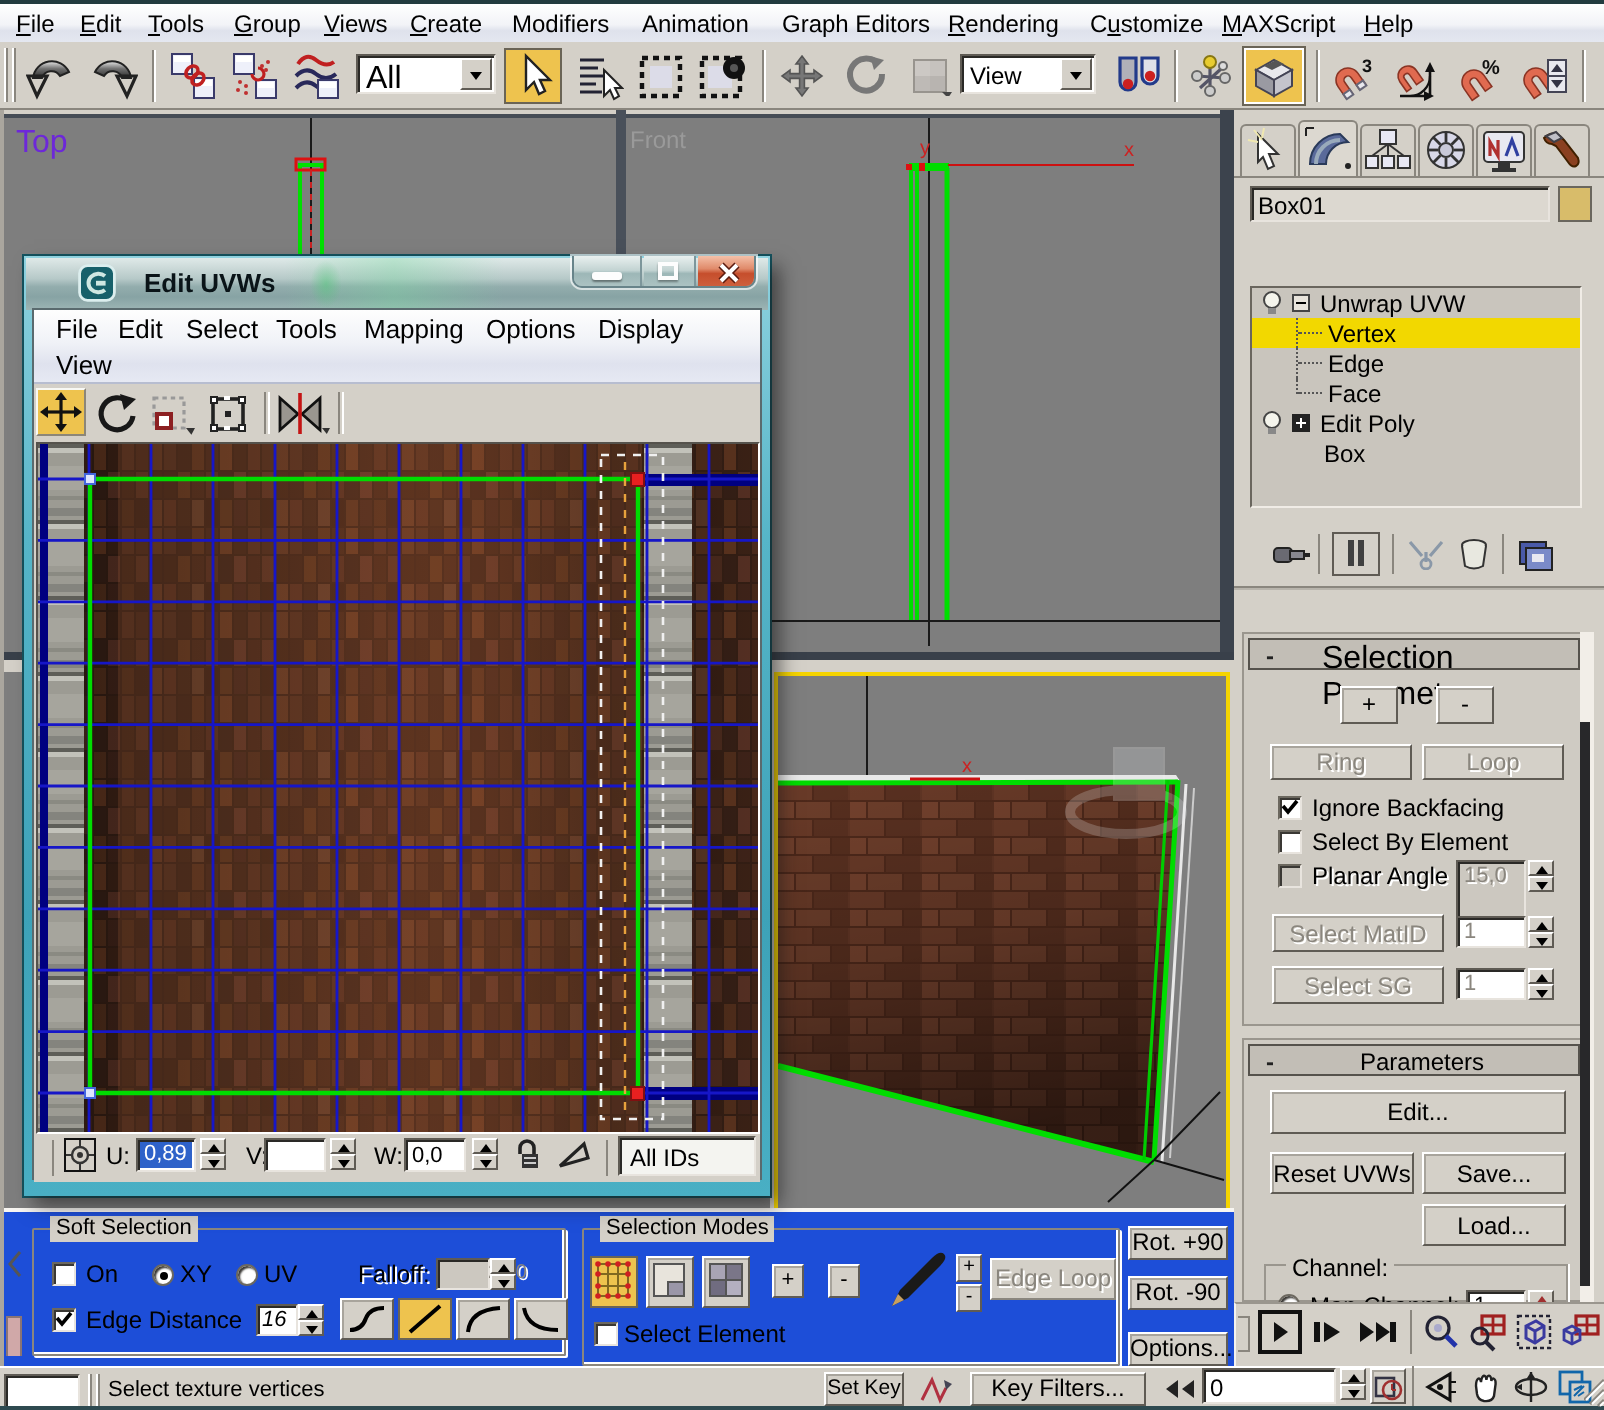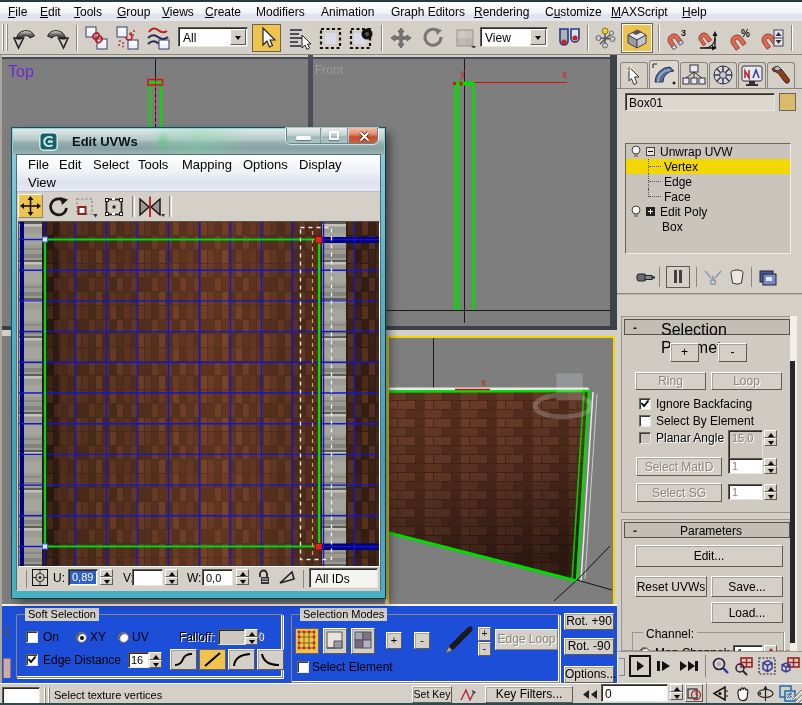--- a/index.html
+++ b/index.html
@@ -107,21 +107,21 @@
     </svg>
     <svg class="abs" style="left:146px;top:4px;" width="26" height="26">
       <path d="M3 7 Q7 1 12 5 T21 6" fill="none" stroke="#c02020" stroke-width="2"></path>
       <path d="M2 13 Q7 8 12 12 T22 12" fill="none" stroke="#28285a" stroke-width="2"></path>
       <path d="M2 19 Q7 14 12 18 T22 18" fill="none" stroke="#28285a" stroke-width="2"></path>
       <rect x="13" y="15" width="10" height="9" fill="#eef0fa" stroke="#3a3a6a"></rect>
         <rect x="14" y="16" width="8" height="3" fill="#fff"></rect>
     </svg>
 
     <div class="abs field" style="left:178px;top:6px;width:70px;height:20px;background:#fff;">
-      <span style="position:absolute;left:4px;top:3px;font-size:12px;">All</span>
+      <span style="position:absolute;left:4px;top:3px;font-size:16px;">All</span>
       <div class="abs" style="right:1px;top:1px;width:16px;height:16px;background:#d4d0c8;border-top:1px solid #fff;border-left:1px solid #fff;border-right:1px solid #5f5b54;border-bottom:1px solid #5f5b54;">
         <div class="arr-d" style="left:4px;top:6px;"></div>
       </div>
     </div>
 
     <div class="abs" style="left:252px;top:3px;width:29px;height:28px;background:#eec34e;border:1px solid #6a6456;">
       <svg width="27" height="26">
           <path d="M10 3 L10 20 L14 16 L16.5 22 L19.5 20.5 L17 15 L22 15 Z" fill="#fff" stroke="#222" stroke-width="1.2"></path>
         </svg>
     </div>
@@ -596,21 +596,21 @@
           <div class="dn">
             <div class="arr-d"></div>
           </div>
         </div>
       <div class="abs cb" style="left:9px;top:39px;">
           <svg width="10" height="10">
             <path d="M1.5 4 L4 7 L8.5 1.5" stroke="#000" stroke-width="1.8" fill="none"></path>
           </svg>
         </div>
       <span class="abs txt11" style="left:26px;top:39px;font-size:12px;">Edge Distance</span>
-      <div class="abs field" style="left:111px;top:37px;width:21px;height:16px;">
+      <div class="abs field" style="left:111px;top:37px;width:21px;height:16px;font-style:italic;">
           <span style="position:absolute;left:2px;top:1px;font-size:11px;">16</span>
         </div>
       <div class="abs spin" style="left:132px;top:37px;">
           <div class="up">
             <div class="arr-u"></div>
           </div>
           <div class="dn">
             <div class="arr-d"></div>
           </div>
         </div>

